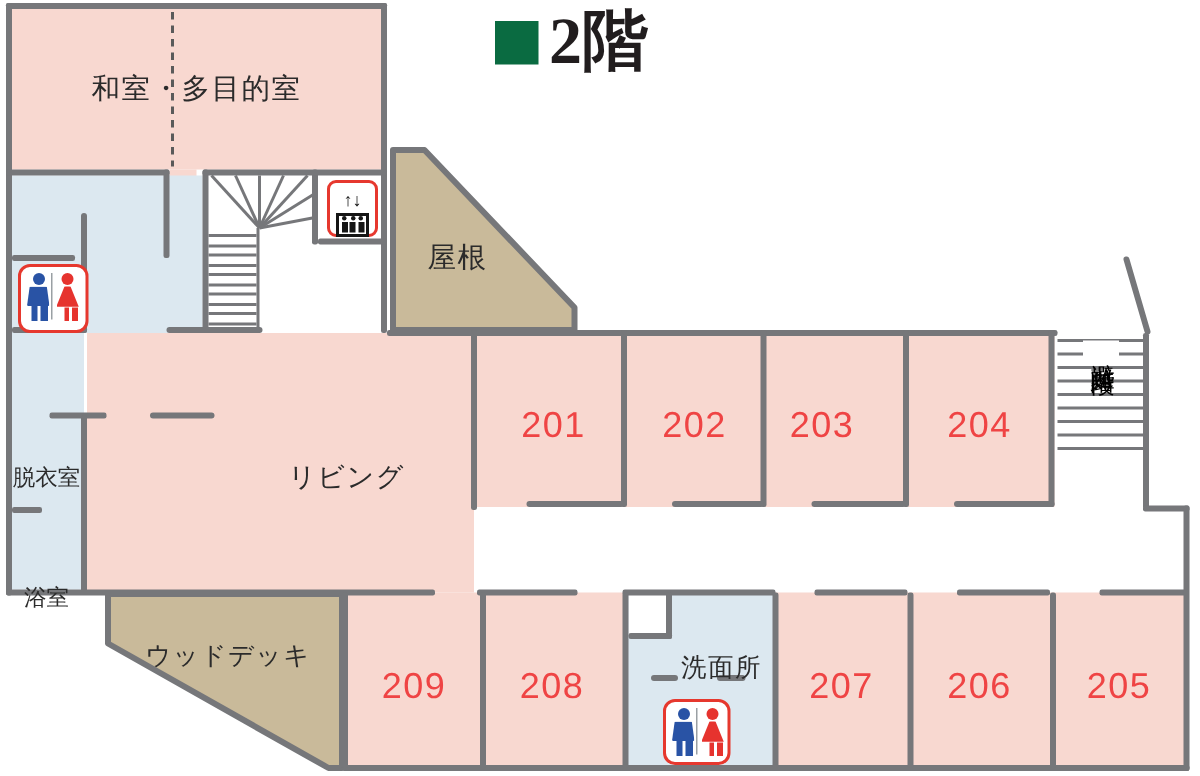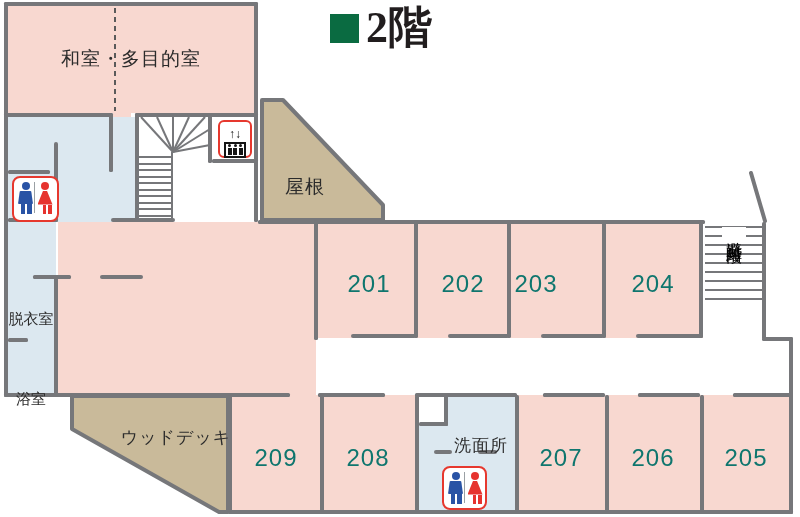--- a/index.html
+++ b/index.html
@@ -1,21 +1,21 @@
 <!DOCTYPE html>
 <html><head>
 <meta charset="utf-8">
 <style>
   html,body{margin:0;padding:0;background:#fff;}
   .plan{position:relative;width:800px;height:517px;background:#fff;overflow:hidden;
         font-family:"Liberation Sans","DejaVu Sans",sans-serif;}
   .plan svg{position:absolute;left:0;top:0;}
   .lbl{position:absolute;transform:translate(-50%,-50%);color:#2b2b2b;white-space:nowrap;
        letter-spacing:1px;text-align:right;}
-  .room-num{font-size:24px;color:#0f766e;letter-spacing:1px;}
+  .room-num{font-size:24px;color:#ef4444;letter-spacing:1px;}
   .jp{font-size:18px;}
   .jp-sm{font-size:15px;letter-spacing:0;}
   .vert{writing-mode:vertical-rl;transform:none;background:#fff;padding:2px 1px;
         font-size:16px;line-height:22px;letter-spacing:2px;}
   
   .title{position:absolute;left:330px;top:6px;display:flex;align-items:center;gap:7px;}
   .title .sq{width:29px;height:29px;background:#0a6b41;}
   .title .txt{font-family:"Liberation Serif","DejaVu Serif",serif;font-size:44px;
               font-weight:600;color:#211d1e;line-height:1;}
   
@@ -147,30 +147,31 @@
     <line x1="751" y1="173" x2="765" y2="221" stroke="#76777a" stroke-width="4" stroke-linecap="round"></line>
     <line x1="115" y1="8" x2="115" y2="111" stroke="#5a5a5a" stroke-width="2" stroke-dasharray="5,4"></line>
   </svg>
 
   <div class="title">
     <span class="sq"></span>
     <span class="txt">2階</span>
   </div>
 
   <div class="lbl jp" style="left:131px;top:59px;font-size:19px;">和室・多目的室</div>
-  <div class="lbl jp" style="left:305px;top:187px;font-size:19px;">屋根</div>
+  <div class="lbl jp" style="left:305px;top:172px;font-size:19px;">屋根</div>
+  <div class="lbl jp" style="left:231px;top:318px;">リビング</div>
   <div class="lbl jp-sm lbl" style="left:31px;top:319px;">脱衣室</div>
   <div class="lbl jp-sm lbl" style="left:31px;top:366px;margin-top:33px;">浴室</div>
-  <div class="lbl jp" style="left:152px;top:437px;font-size:17px;margin-left:24px;">ウッドデッキ</div>
+  <div class="lbl jp" style="left:152px;top:437px;font-size:17px;">ウッドデッキ</div>
   <div class="lbl jp" style="left:481px;top:428px;font-size:17px;margin-top:17px;">洗面所</div>
   <div class="vert" style="position:absolute;left:722px;top:227px;">避難階段</div>
 
   <div class="lbl room-num" style="left:369px;top:284px;">201</div>
   <div class="lbl room-num" style="left:463px;top:284px;">202</div>
-  <div class="lbl room-num" style="left:536px;top:284px;">203</div>
+  <div class="lbl room-num" style="left:548px;top:284px;">203</div>
   <div class="lbl room-num" style="left:653px;top:284px;">204</div>
 
   <div class="lbl room-num" style="left:276px;top:458px;">209</div>
   <div class="lbl room-num" style="left:368px;top:458px;">208</div>
   <div class="lbl room-num" style="left:561px;top:458px;">207</div>
   <div class="lbl room-num" style="left:653px;top:458px;">206</div>
   <div class="lbl room-num" style="left:746px;top:458px;">205</div>
 
   <div class="wc" style="left:12px;top:176px;width:43px;height:42px;">
     <span class="man-head"></span>

